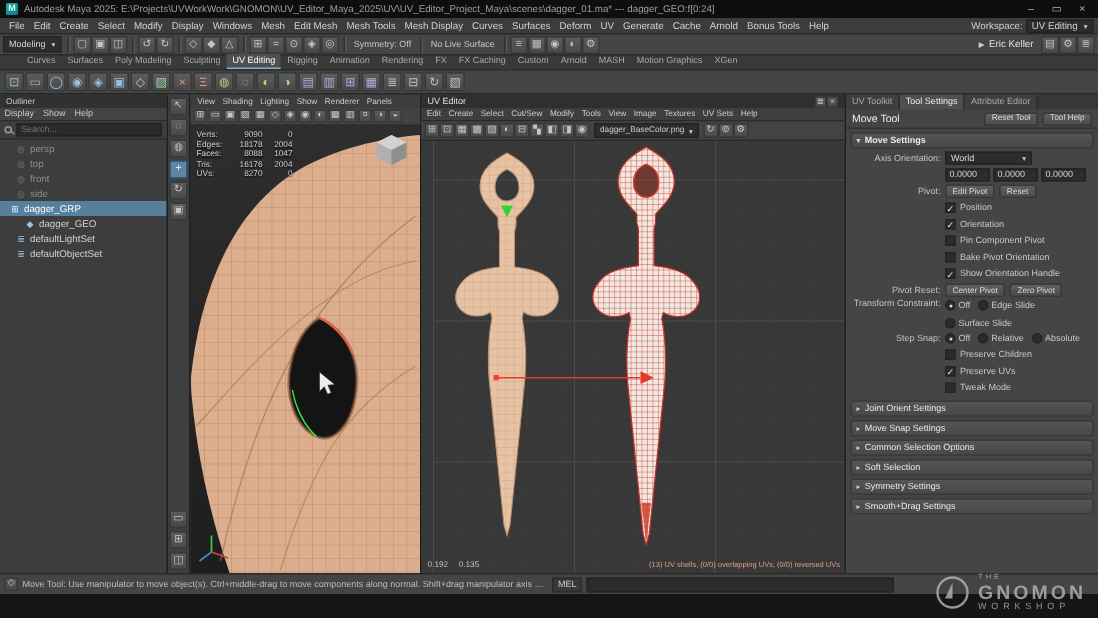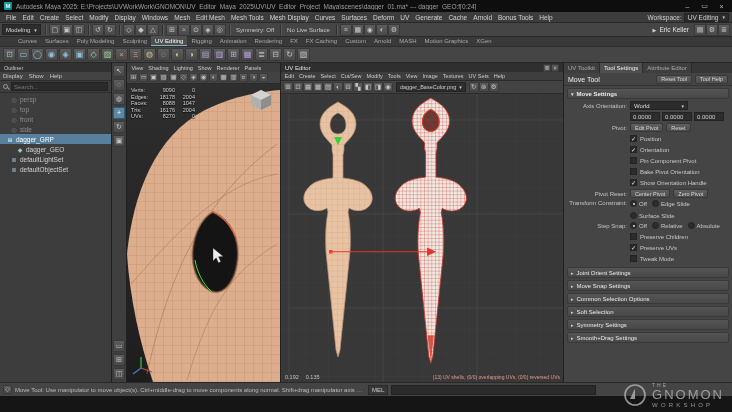--- a/index.html
+++ b/index.html
@@ -96,21 +96,21 @@
 .arrow{font-size:5px;color:#cfcfcf}
 
 .bottombar{height:14px;background:#444;border-top:1px solid #292929;display:flex;align-items:center;gap:3px;padding:0 3px;font-size:6px}
 .help-text{color:#bdbdbd;white-space:nowrap;overflow:hidden;text-overflow:ellipsis;max-width:350px}
 .mel{background:#383838;border:1px solid #2b2b2b;padding:0 3px;height:10px;display:flex;align-items:center;color:#ccc;flex:none}
 .cmd-input{width:205px;height:10px;background:#2b2b2b;border:1px solid #222;color:#ccc;font-size:6px;font-family:inherit}
 .footer{height:16px;background:#151515}
 .watermark{position:absolute;right:8px;bottom:4px;display:flex;align-items:center;gap:5px;opacity:.8;color:#b5b5b5;pointer-events:none}
 .wm-text{display:flex;flex-direction:column;align-items:flex-start;line-height:1.05}
 .wm-the{font-size:5px;letter-spacing:2px}
-.wm-name{font-size:13px;font-weight:normal;letter-spacing:2px}
+.wm-name{font-size:13px;font-weight:bold;letter-spacing:2px}
 .wm-sub{font-size:6px;letter-spacing:3.2px}
 </style>
 </head>
 <body>
 
 <div class="titlebar">
   <span class="app-icon">M</span>
   <span class="title-text">Autodesk Maya 2025: E:\Projects\UVWorkWork\GNOMON\UV_Editor_Maya_2025\UV\UV_Editor_Project_Maya\scenes\dagger_01.ma* --- dagger_GEO:f[0:24]</span>
   <span class="win-btn">–</span>
   <span class="win-btn">▭</span>

